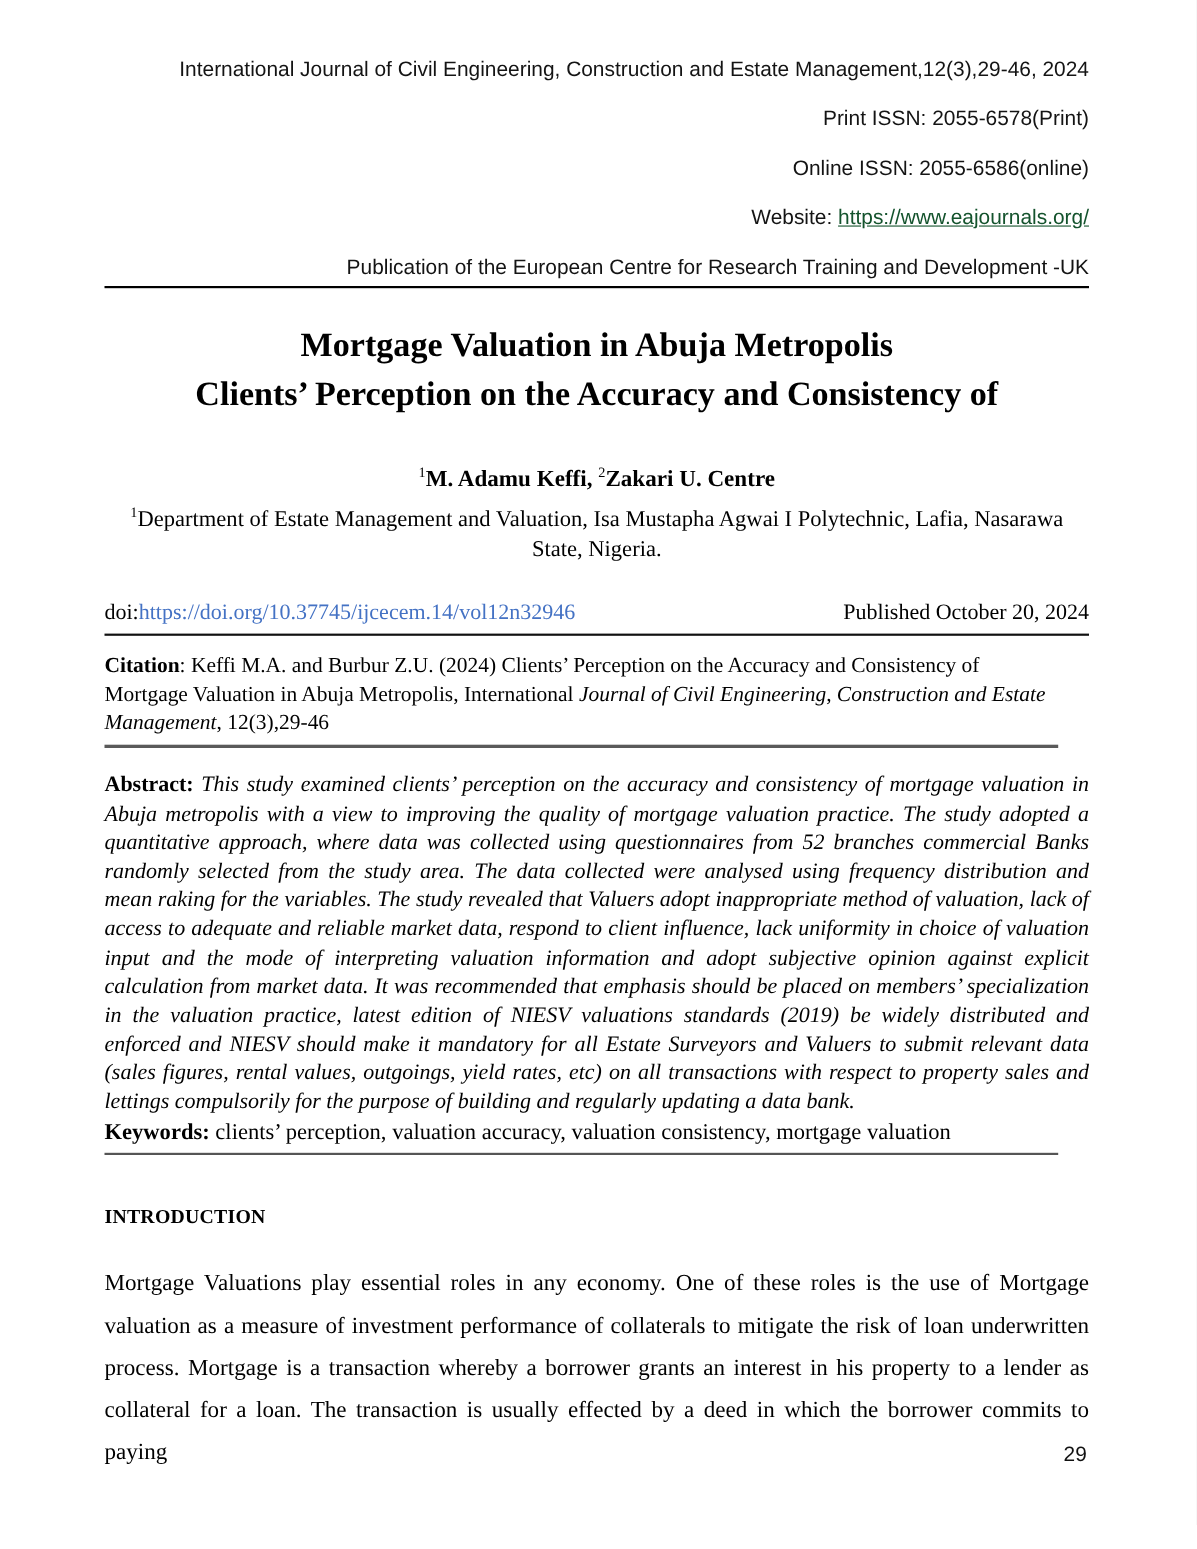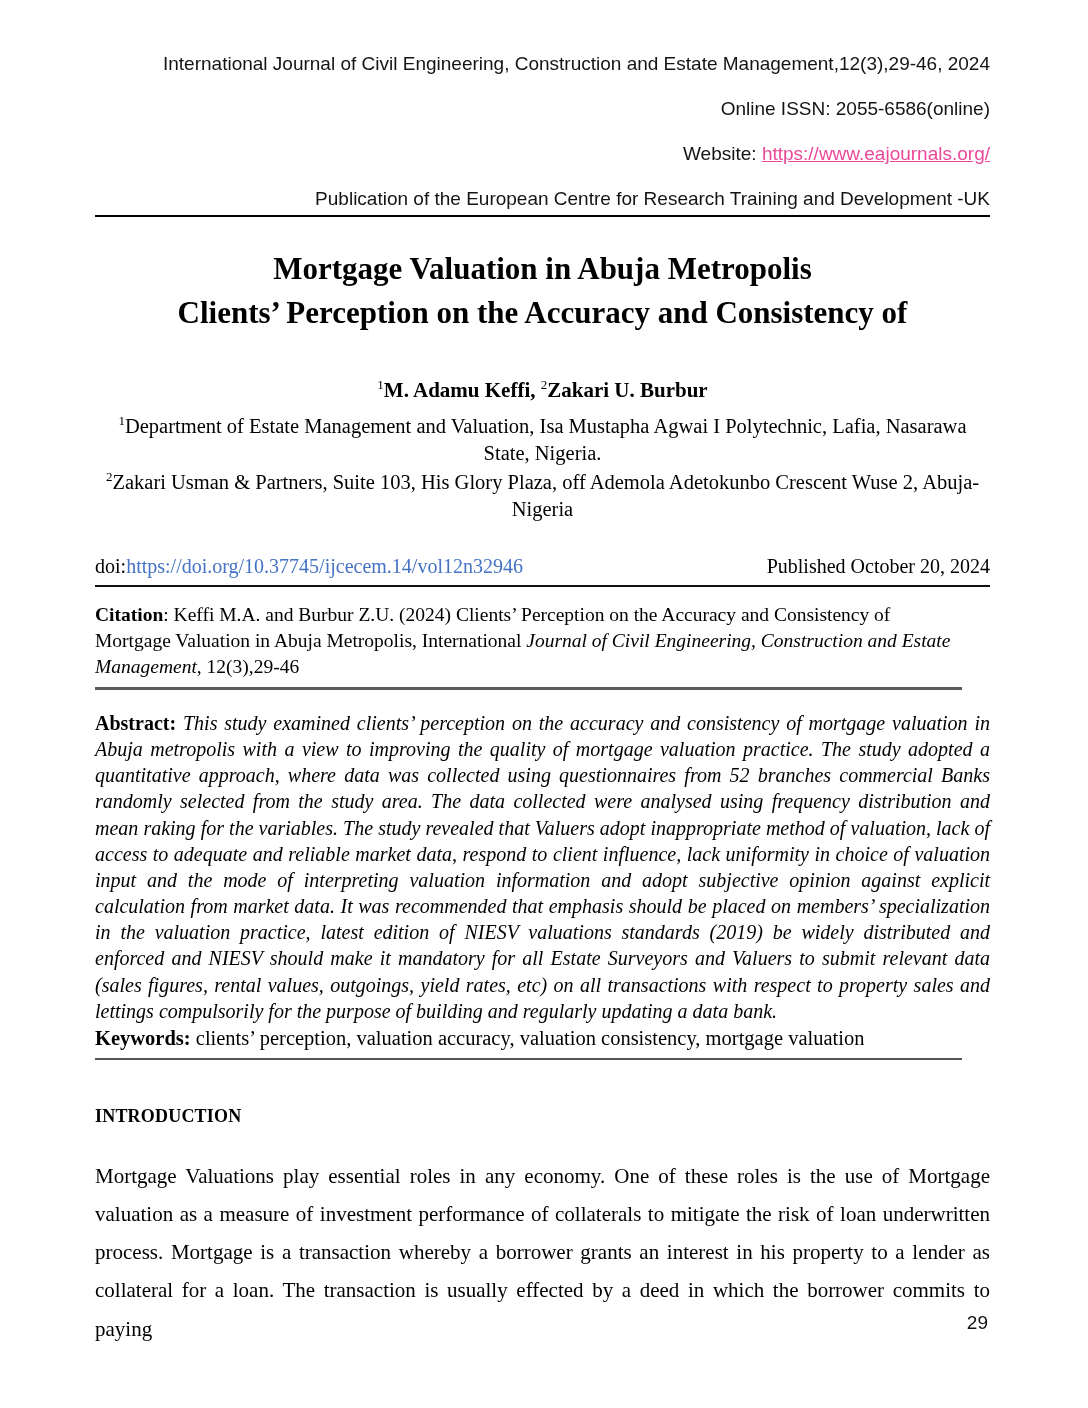--- a/index.html
+++ b/index.html
@@ -10,21 +10,21 @@
     position:relative;
     box-sizing:border-box;
     padding:52px 98px 0 95px;
     font-family:"Liberation Serif", serif;
     color:#000;
   }
   
   .hdr { font-family:"Liberation Sans", sans-serif; font-size:19px; text-align:right; color:#141414; }
   .hline { line-height:23px; margin-bottom:22px; }
   .publine { margin-bottom:0; padding-bottom:5px; border-bottom:2px solid #000; }
-  .link { color:#ec4899; text-decoration:underline; cursor:pointer; }
+  .link { color:#14532d; text-decoration:underline; cursor:pointer; }
   .doi-link { color:#4472C4; text-decoration:none; cursor:pointer; }
   
   .title { margin:30px auto 0; text-align:center; font-weight:bold; font-size:31px; line-height:1.42; }
   .authors { margin-top:42px; text-align:center; font-weight:bold; font-size:21px; line-height:1.3; }
   sup.s { font-weight:normal; font-size:13px; }
   .affs { margin-top:8px; text-align:center; font-size:20.5px; line-height:1.33; }
   .aff  { margin:0; }
   
   .doi-row { margin-top:32px; display:flex; justify-content:space-between; align-items:baseline;
              font-size:20px; border-bottom:2px solid #111; padding-bottom:7px; }
@@ -46,35 +46,35 @@
   .pagenum { position:absolute; top:1312px; right:100px;
              font-family:"Liberation Sans", sans-serif; font-size:19px; color:#111; }
 </style>
 </head>
 <body>
 
 <div class="sheet">
 
   <header class="hdr">
     <div class="hline">International Journal of Civil Engineering, Construction and Estate Management,12(3),29-46, 2024</div>
+    <div class="hline">Print ISSN: 2055-6578(Print)</div>
     <div class="hline">Online ISSN: 2055-6586(online)</div>
     <div class="hline"><span>Website: </span><a class="link" href="#">https://www.eajournals.org/</a></div>
     <div class="hline publine">Publication of the European Centre for Research Training and Development -UK</div>
   </header>
 
   <h1 class="title">
     <div>Mortgage Valuation in Abuja Metropolis</div>
     <div>Clients’ Perception on the Accuracy and Consistency of</div>
   </h1>
 
-  <div class="authors"><sup class="s">1</sup><span>M. Adamu Keffi,</span> <sup class="s">2</sup><span>Zakari U. Burbur</span></div>
+  <div class="authors"><sup class="s">1</sup><span>M. Adamu Keffi,</span> <sup class="s">2</sup><span>Zakari U. Centre</span></div>
 
   <div class="affs">
     <p class="aff"><sup class="s">1</sup><span>Department of Estate Management and Valuation, Isa Mustapha Agwai I Polytechnic, Lafia, Nasarawa State, Nigeria.</span></p>
-    <p class="aff"><sup class="s">2</sup><span>Zakari Usman &amp; Partners, Suite 103, His Glory Plaza, off Ademola Adetokunbo Crescent Wuse 2, Abuja-Nigeria</span></p>
   </div>
 
   <div class="doi-row">
     <div><span>doi:</span><a class="doi-link" href="#">https://doi.org/10.37745/ijcecem.14/vol12n32946</a></div>
     <div>Published October 20, 2024</div>
   </div>
 
   <div class="citation"><b>Citation</b><span>: Keffi M.A. and Burbur Z.U. (2024) Clients’ Perception on the Accuracy and Consistency of Mortgage Valuation in Abuja Metropolis, International </span><i>Journal of Civil Engineering, Construction and Estate Management</i><span>, 12(3),29-46</span></div>
 
   <div class="abstract"><span class="abs-label">Abstract:</span> <span>This study examined clients’ perception on the accuracy and consistency of mortgage valuation in Abuja metropolis with a view to improving the quality of mortgage valuation practice. The study adopted a quantitative approach, where data was collected using questionnaires from 52 branches commercial Banks randomly selected from the study area. The data collected were analysed using frequency distribution and mean raking for the variables. The study revealed that Valuers adopt inappropriate method of valuation, lack of access to adequate and reliable market data, respond to client influence, lack uniformity in choice of valuation input and the mode of interpreting valuation information and adopt subjective opinion against explicit calculation from market data. It was recommended that emphasis should be placed on members’ specialization in the valuation practice, latest edition of NIESV valuations standards (2019) be widely distributed and enforced and NIESV should make it mandatory for all Estate Surveyors and Valuers to submit relevant data (sales figures, rental values, outgoings, yield rates, etc) on all transactions with respect to property sales and lettings compulsorily for the purpose of building and regularly updating a data bank.</span></div>

